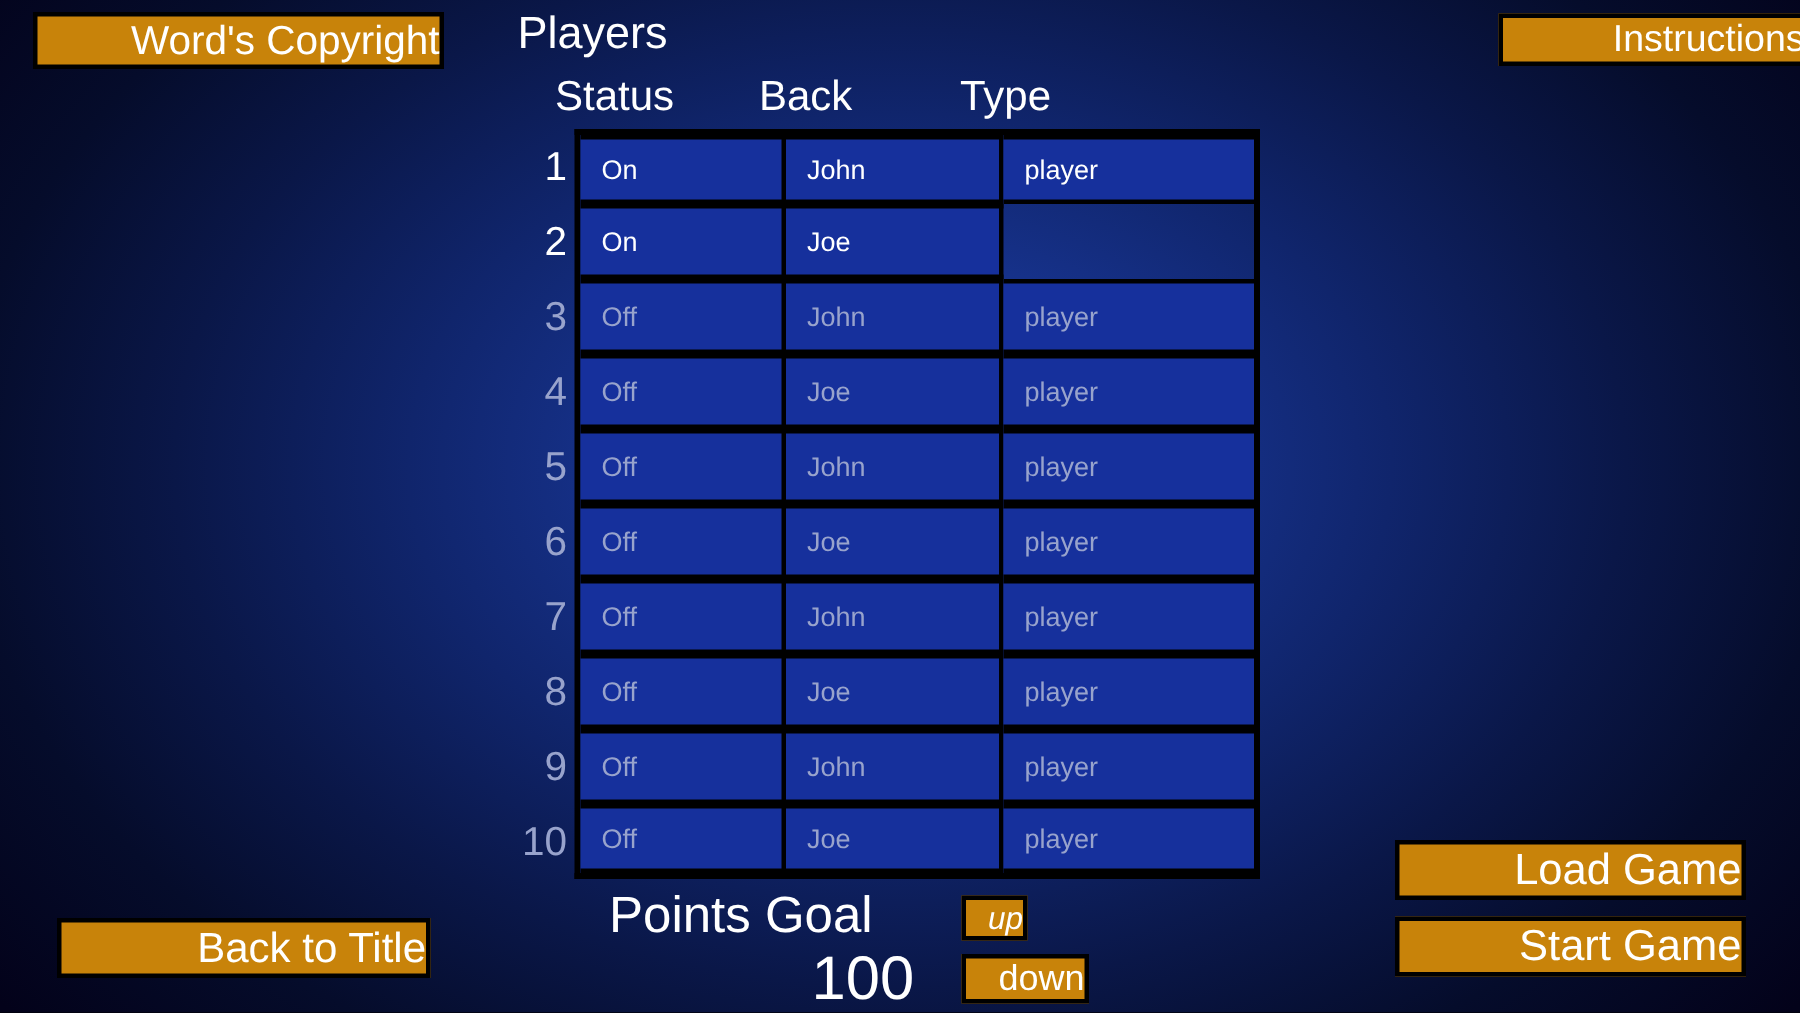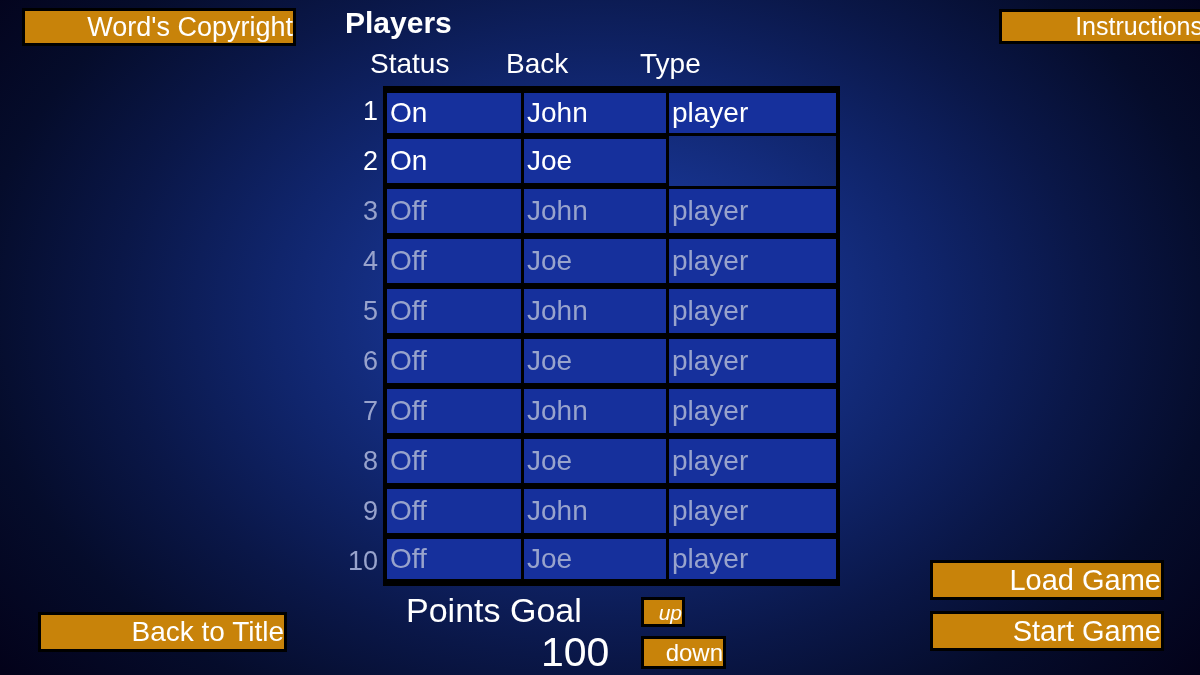--- a/index.html
+++ b/index.html
@@ -78,21 +78,20 @@
     font-size: 24px;
   }
 
   
   #players-title {
     position: absolute;
     left: 345px; top: 8px;
     font-size: 30px;
     color: #ffffff;
     line-height: 1;
-    font-weight: bold;
   }
 
   #col-headers {
     position: absolute;
     left: 368px; top: 50px;
     width: 470px;
     height: 34px;
     color: #ffffff;
     font-size: 28px;
     line-height: 1;
@@ -133,24 +132,24 @@
     border-left: 4px solid #000;
     border-right: 4px solid #000;
     box-sizing: border-box;
   }
   .prow:first-child .cells { border-top: 4px solid #000; }
   .prow:last-child  .cells { border-bottom: 4px solid #000; }
   .cell {
     position: relative;
     background: #16309c;
     color: #ffffff;
-    font-size: 28px;
+    font-size: 18px;
     display: flex;
     align-items: center;
-    padding-left: 3px;
+    padding-left: 14px;
     box-sizing: border-box;
     border: 3px solid #000;
     border-left-width: 0;
     border-right-width: 3px;
     overflow: hidden;
     white-space: nowrap;
     cursor: pointer;
   }
   .cell.c-status { flex: 0 0 137px; }
   .cell.c-name   { flex: 0 0 145px; }

